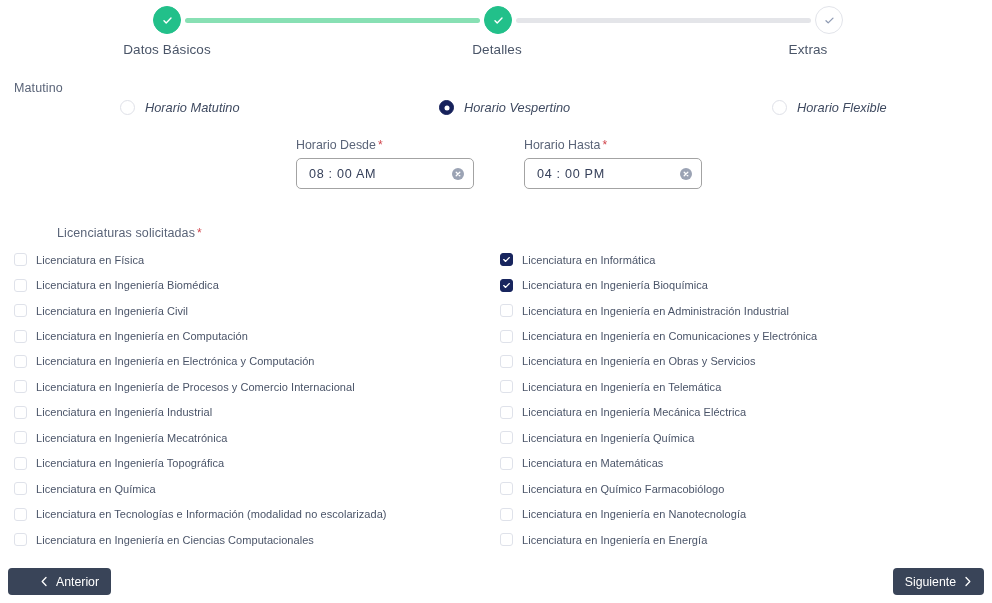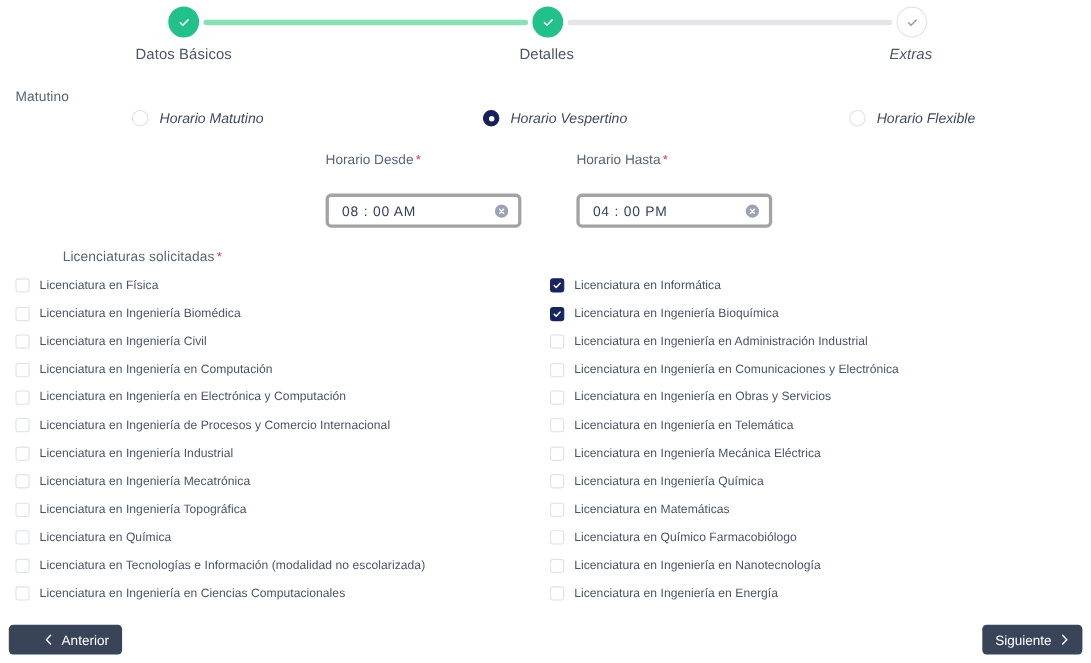--- a/index.html
+++ b/index.html
@@ -76,21 +76,21 @@
   .step-label {
     position: absolute;
     font-size: 13.5px;
     color: #4a5568;
     white-space: nowrap;
     transform: translateX(-50%);
     letter-spacing: 0.1px;
   }
   .step-label.s1 { left: 167px; }
   .step-label.s2 { left: 497px; }
-  .step-label.s3 { left: 828px; font-style: italic; }
+  .step-label.s3 { left: 808px; }
 
   
   .section-label {
     position: absolute;
     font-size: 12.5px;
     color: #5a6478;
     letter-spacing: 0.1px;
   }
   .req-star {
     color: #d0454c;
@@ -149,28 +149,28 @@
   .time-field {
     position: absolute;
     top: 138px;
   }
   .time-field.tf1 { left: 296px; width: 178px; }
   .time-field.tf2 { left: 524px; width: 178px; }
   .time-label {
     font-size: 12.4px;
     color: #5a6478;
     display: block;
-    margin-bottom: 24px;
+    margin-bottom: 6px;
     white-space: nowrap;
   }
   .time-input {
     position: relative;
     width: 100%;
     height: 31px;
-    border: 3px solid #a3a3a3;
+    border: 1px solid #a3a3a3;
     border-radius: 5px;
     background: #ffffff;
     display: flex;
     align-items: center;
   }
   .time-value {
     font-size: 12.6px;
     color: #36405a;
     padding-left: 12px;
     letter-spacing: 0.7px;

